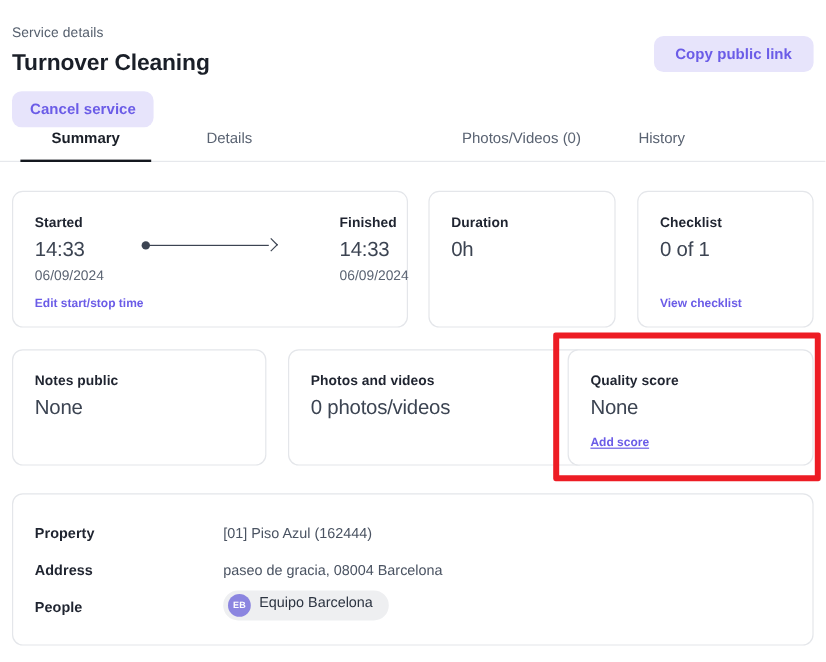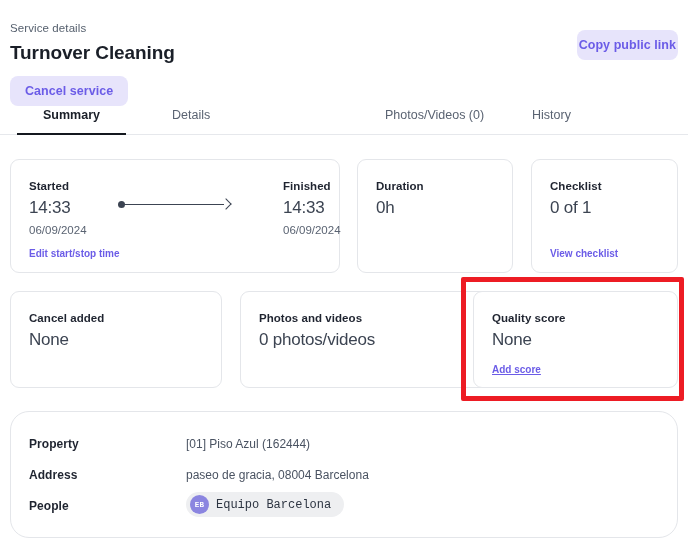--- a/index.html
+++ b/index.html
@@ -63,21 +63,21 @@
     position: absolute;
     top: 30px;
     right: 10px;
     background: #e7e4fb;
     color: #6b5ce7;
     border: none;
     border-radius: 8px;
     font-size: 12.5px;
     font-weight: bold;
     font-family: "Liberation Sans", sans-serif;
-    padding: 8px 2px;
+    padding: 8px 18px;
     cursor: pointer;
     letter-spacing: 0.05px;
   }
 
   
   .tabbar {
     position: absolute;
     top: 104px;
     left: 0;
     width: 688px;
@@ -207,21 +207,21 @@
 
   
   .info-panel {
     position: absolute;
     left: 10px;
     top: 411px;
     width: 668px;
     height: 127px;
     background: #ffffff;
     border: 1px solid #e4e6ea;
-    border-radius: 19px;
+    border-radius: 9px;
   }
 
   .info-row { position: absolute; left: 18px; width: 640px; }
 
   .info-label {
     position: absolute;
     left: 0;
     font-size: 12px;
     font-weight: bold;
     color: #1f2430;
@@ -233,26 +233,24 @@
     left: 157px;
     font-size: 12px;
     color: #4a5362;
   }
 
   .person-chip {
     position: absolute;
     left: 157px;
     top: -7px;
     display: inline-flex;
-    align-items: center;
     background: #eeeff1;
     border-radius: 14px;
     padding: 3px 13px 3px 4px;
     cursor: pointer;
-    font-family: Liberation Mono, monospace;
   }
 
   .avatar {
     width: 19px;
     height: 19px;
     border-radius: 50%;
     background: #8b85e0;
     color: #ffffff;
     font-size: 7.5px;
     font-weight: bold;
@@ -310,21 +308,21 @@
     <div class="card-value">0h</div>
   </div>
 
   <div class="card" style="left:531px; top:159px; width:147px; height:114px;">
     <div class="card-label">Checklist</div>
     <div class="card-value">0 of 1</div>
     <div class="card-link" style="left:18px; top:88px;">View checklist</div>
   </div>
 
   <div class="card" style="left:10px; top:291px; width:212px; height:97px;">
-    <div class="card-label">Cancel added</div>
+    <div class="card-label">Notes public</div>
     <div class="card-value">None</div>
   </div>
 
   <div class="card" style="left:240px; top:291px; width:250px; height:97px;">
     <div class="card-label">Photos and videos</div>
     <div class="card-value">0 photos/videos</div>
   </div>
 
   <div class="card" style="left:473px; top:291px; width:205px; height:97px;">
     <div class="card-label">Quality score</div>

